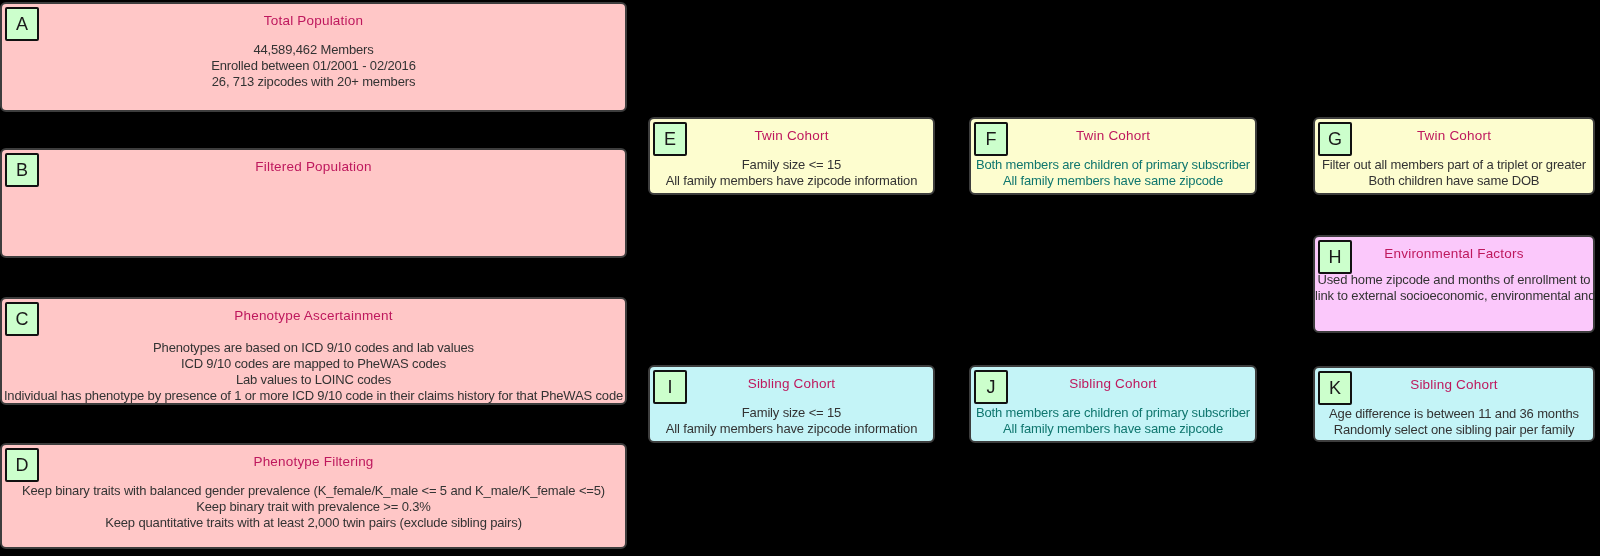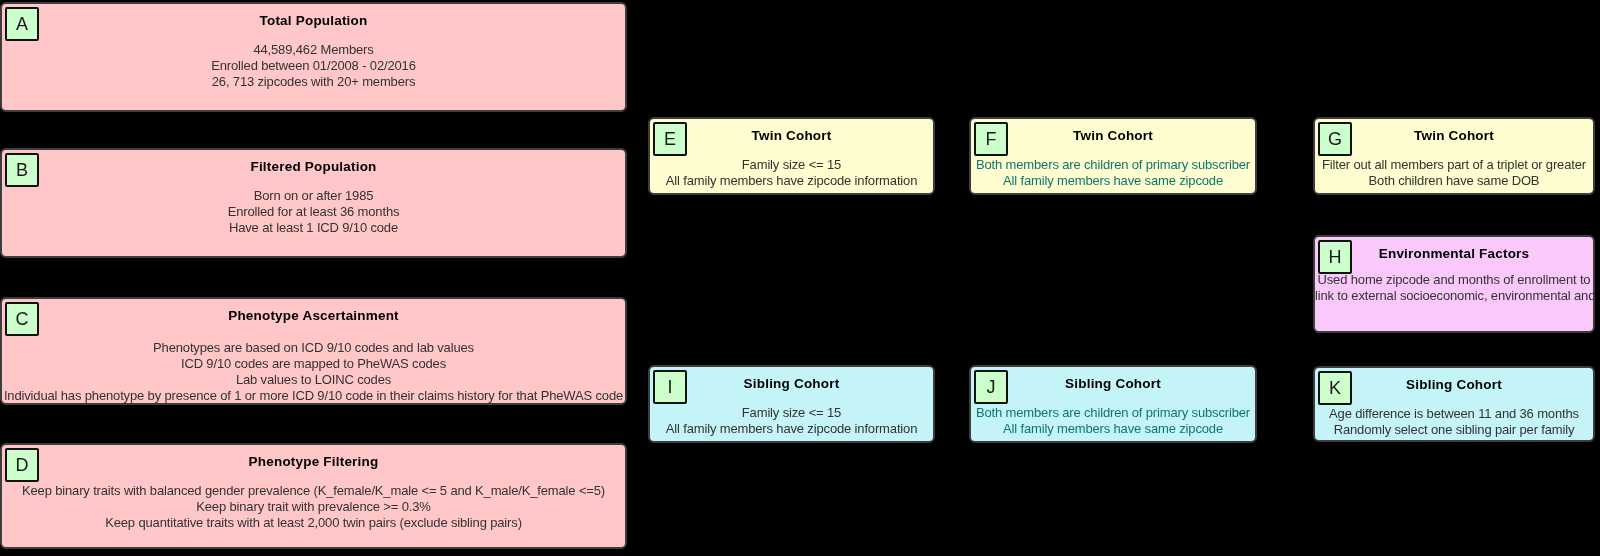--- a/index.html
+++ b/index.html
@@ -33,22 +33,22 @@
     border:2px solid #111111;
     border-radius:2px;
     display:flex; align-items:center; justify-content:center;
     font-size:18px;
     color:#1a1a1a;
     box-sizing:border-box;
   }
 
   .node__title {
     font-size:13.5px;
-    font-weight:bold;
-    color:#000000;
+    font-weight:normal;
+    color:#be185d;
     line-height:16px;
     letter-spacing:0.2px;
     white-space:nowrap;
   }
   .node__body { margin-top:13px; }
   .node__line {
     font-size:13px;
     color:#333333;
     line-height:16px;
     letter-spacing:-0.15px;
@@ -61,35 +61,30 @@
 
 <div class="canvas">
 
   <div class="node node--pink" style="left:0px; top:2px; width:627px; height:110px;">
     <div class="badge">
       <span>A</span>
     </div>
     <div class="node__title">Total Population</div>
     <div class="node__body">
       <div class="node__line">44,589,462 Members</div>
-      <div class="node__line">Enrolled between 01/2008 - 02/2016</div>
+      <div class="node__line">Enrolled between 01/2001 - 02/2016</div>
       <div class="node__line">26, 713 zipcodes with 20+ members</div>
     </div>
   </div>
 
   <div class="node node--pink" style="left:0px; top:148px; width:627px; height:110px;">
     <div class="badge">
       <span>B</span>
     </div>
     <div class="node__title">Filtered Population</div>
-    <div class="node__body">
-      <div class="node__line">Born on or after 1985</div>
-      <div class="node__line">Enrolled for at least 36 months</div>
-      <div class="node__line">Have at least 1 ICD 9/10 code</div>
-    </div>
   </div>
 
   <div class="node node--pink" style="left:0px; top:297px; width:627px; height:108px;">
     <div class="badge">
       <span>C</span>
     </div>
     <div class="node__title">Phenotype Ascertainment</div>
     <div class="node__body" style="margin-top:16px;">
       <div class="node__line">Phenotypes are based on ICD 9/10 codes and lab values</div>
       <div class="node__line">ICD 9/10 codes are mapped to PheWAS codes</div>

